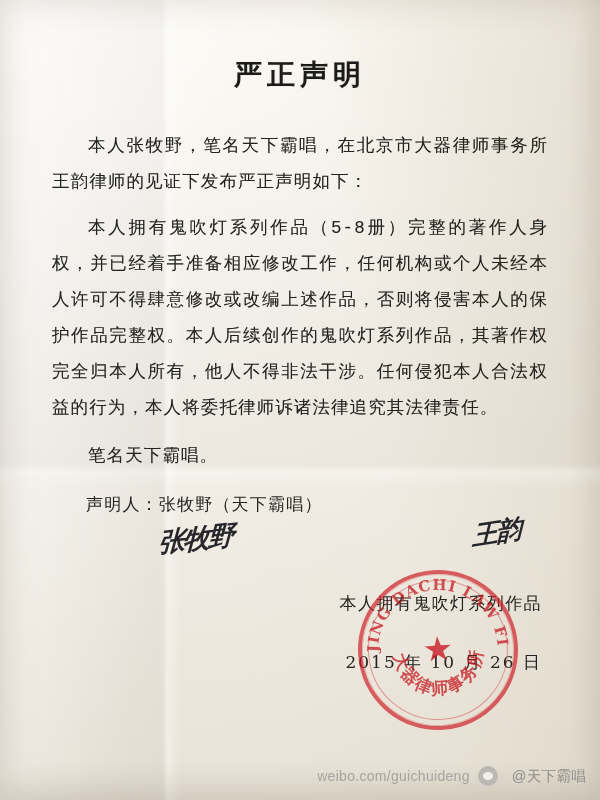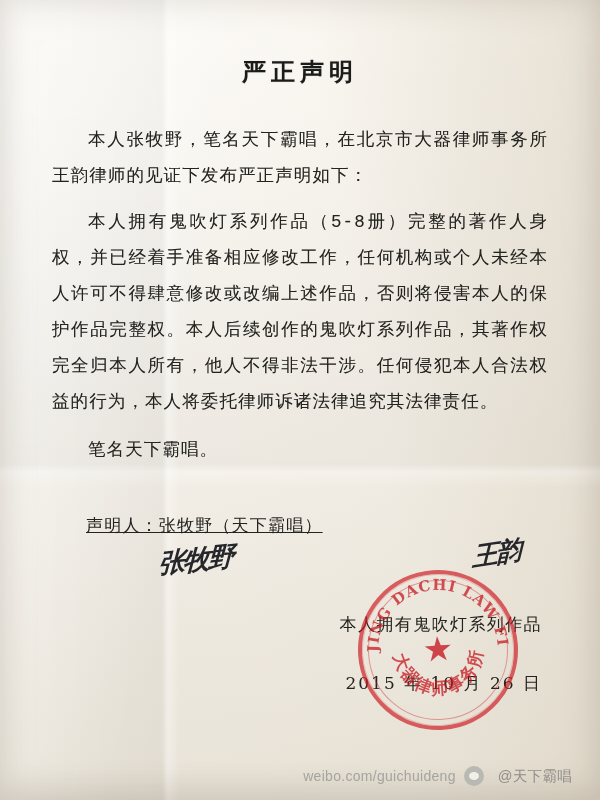--- a/index.html
+++ b/index.html
@@ -51,21 +51,21 @@
     z-index: 2;
     padding: 0 52px;
     color: #20201e;
   }
 
   
   .doc-title {
     text-align: center;
     font-family: "DejaVu Serif", serif;
     font-weight: bold;
-    font-size: 24px;
+    font-size: 28px;
     letter-spacing: 5px;
     color: #1b1b19;
     margin: 0;
     padding-top: 56px;
     padding-bottom: 34px;
     text-shadow: 0 0 1px rgba(0,0,0,0.25);
   }
 
   
   .para {
@@ -78,28 +78,27 @@
     color: #23231f;
     margin: 0 0 6px 0;
     text-shadow: 0 0 0.6px rgba(0,0,0,0.2);
   }
   .para.p1 { margin-bottom: 10px; }
   .para.p3 { margin-top: 12px; margin-bottom: 0; }
 
   
   .sign-row {
     position: relative;
-    margin-top: 46px;
+    margin-top: 19px;
     display: flex;
     align-items: flex-start;
     font-family: "DejaVu Serif", serif;
     font-size: 17px;
     letter-spacing: 1.2px;
     color: #23231f;
-    text-decoration: underline;
   }
   .sign-left {
     padding-left: 34px;
     width: 300px;
   }
   .sign-right {
     padding-left: 10px;
     position: relative;
   }
 
@@ -187,21 +186,21 @@
     top: 50%;
     transform: translate(-50%, -54%);
     color: rgba(200, 26, 34, 0.9);
     font-size: 34px;
     line-height: 1;
   }
 
   
   .watermark {
     position: absolute;
-    right: 28px;
+    right: 14px;
     bottom: 14px;
     z-index: 9;
     display: flex;
     align-items: center;
     gap: 8px;
     color: #9b9a96;
     font-family: "Liberation Sans", sans-serif;
     font-size: 14px;
     letter-spacing: 0.3px;
   }

